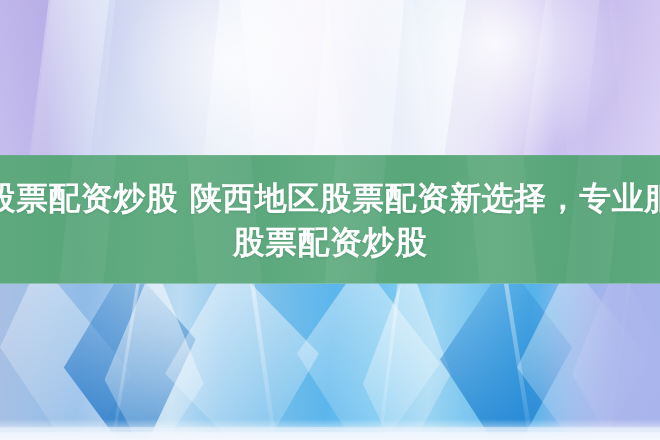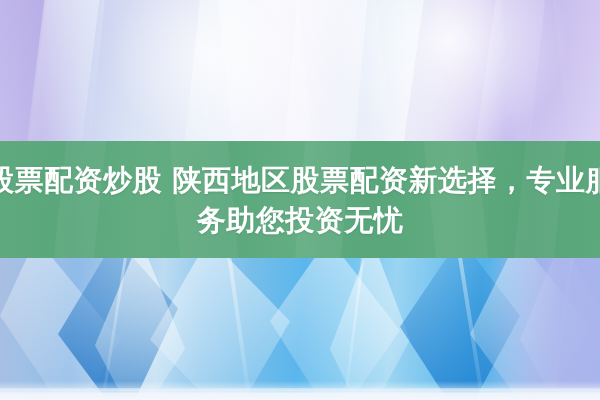--- a/index.html
+++ b/index.html
@@ -223,21 +223,21 @@
   <div class="green-band">
     <div class="gstripe gs1"></div>
     <div class="gstripe gs2"></div>
     <div class="gstripe gs3"></div>
     <div class="gstripe gs4"></div>
     <div class="gstripe gs5"></div>
   </div>
 
   <div class="headline">
     <span class="ln">股票配资炒股 陕西地区股票配资新选择，专业服</span>
-    <span class="ln">务助您投资无忧</span>
+    <span class="ln">股票配资炒股</span>
   </div>
 
   <div class="bottom-section">
     <div class="tri d-mid1"></div>
     <div class="tri d-deep1"></div>
     <div class="tri d-light1"></div>
     <div class="tri d-mid2"></div>
     <div class="tri d-mid3"></div>
     <div class="tri d-light2"></div>
     <div class="tri d-deep2"></div>

